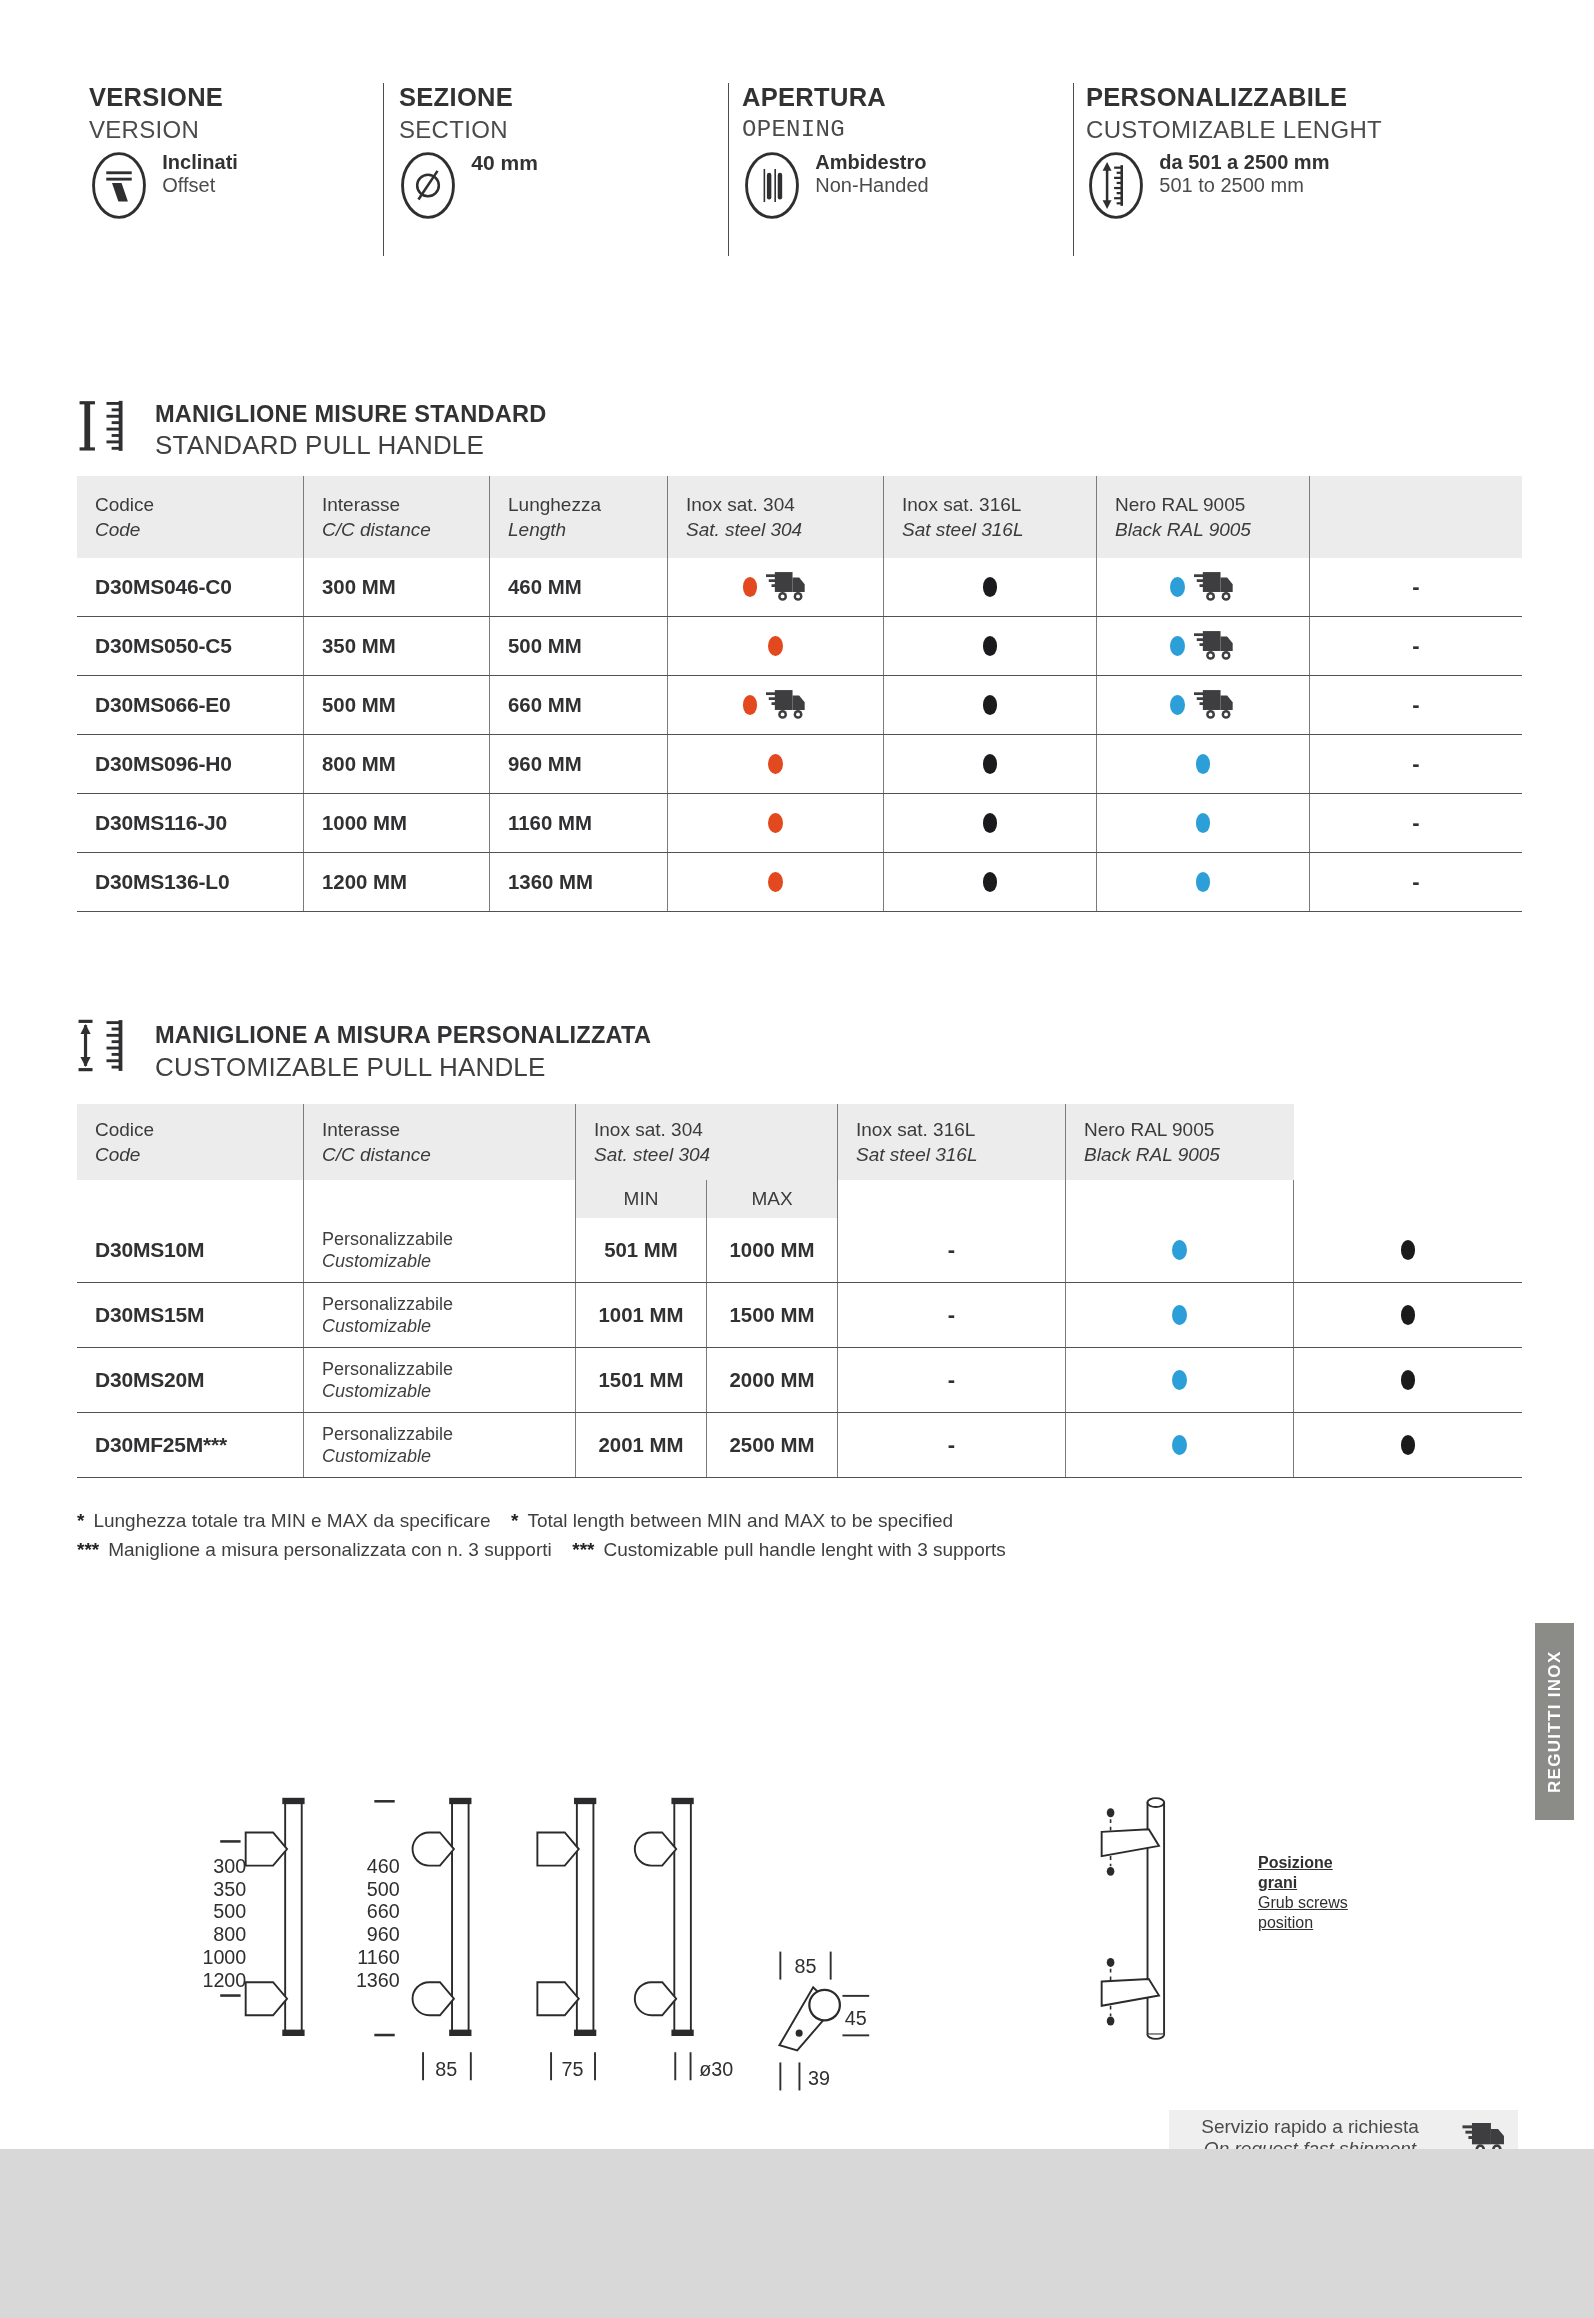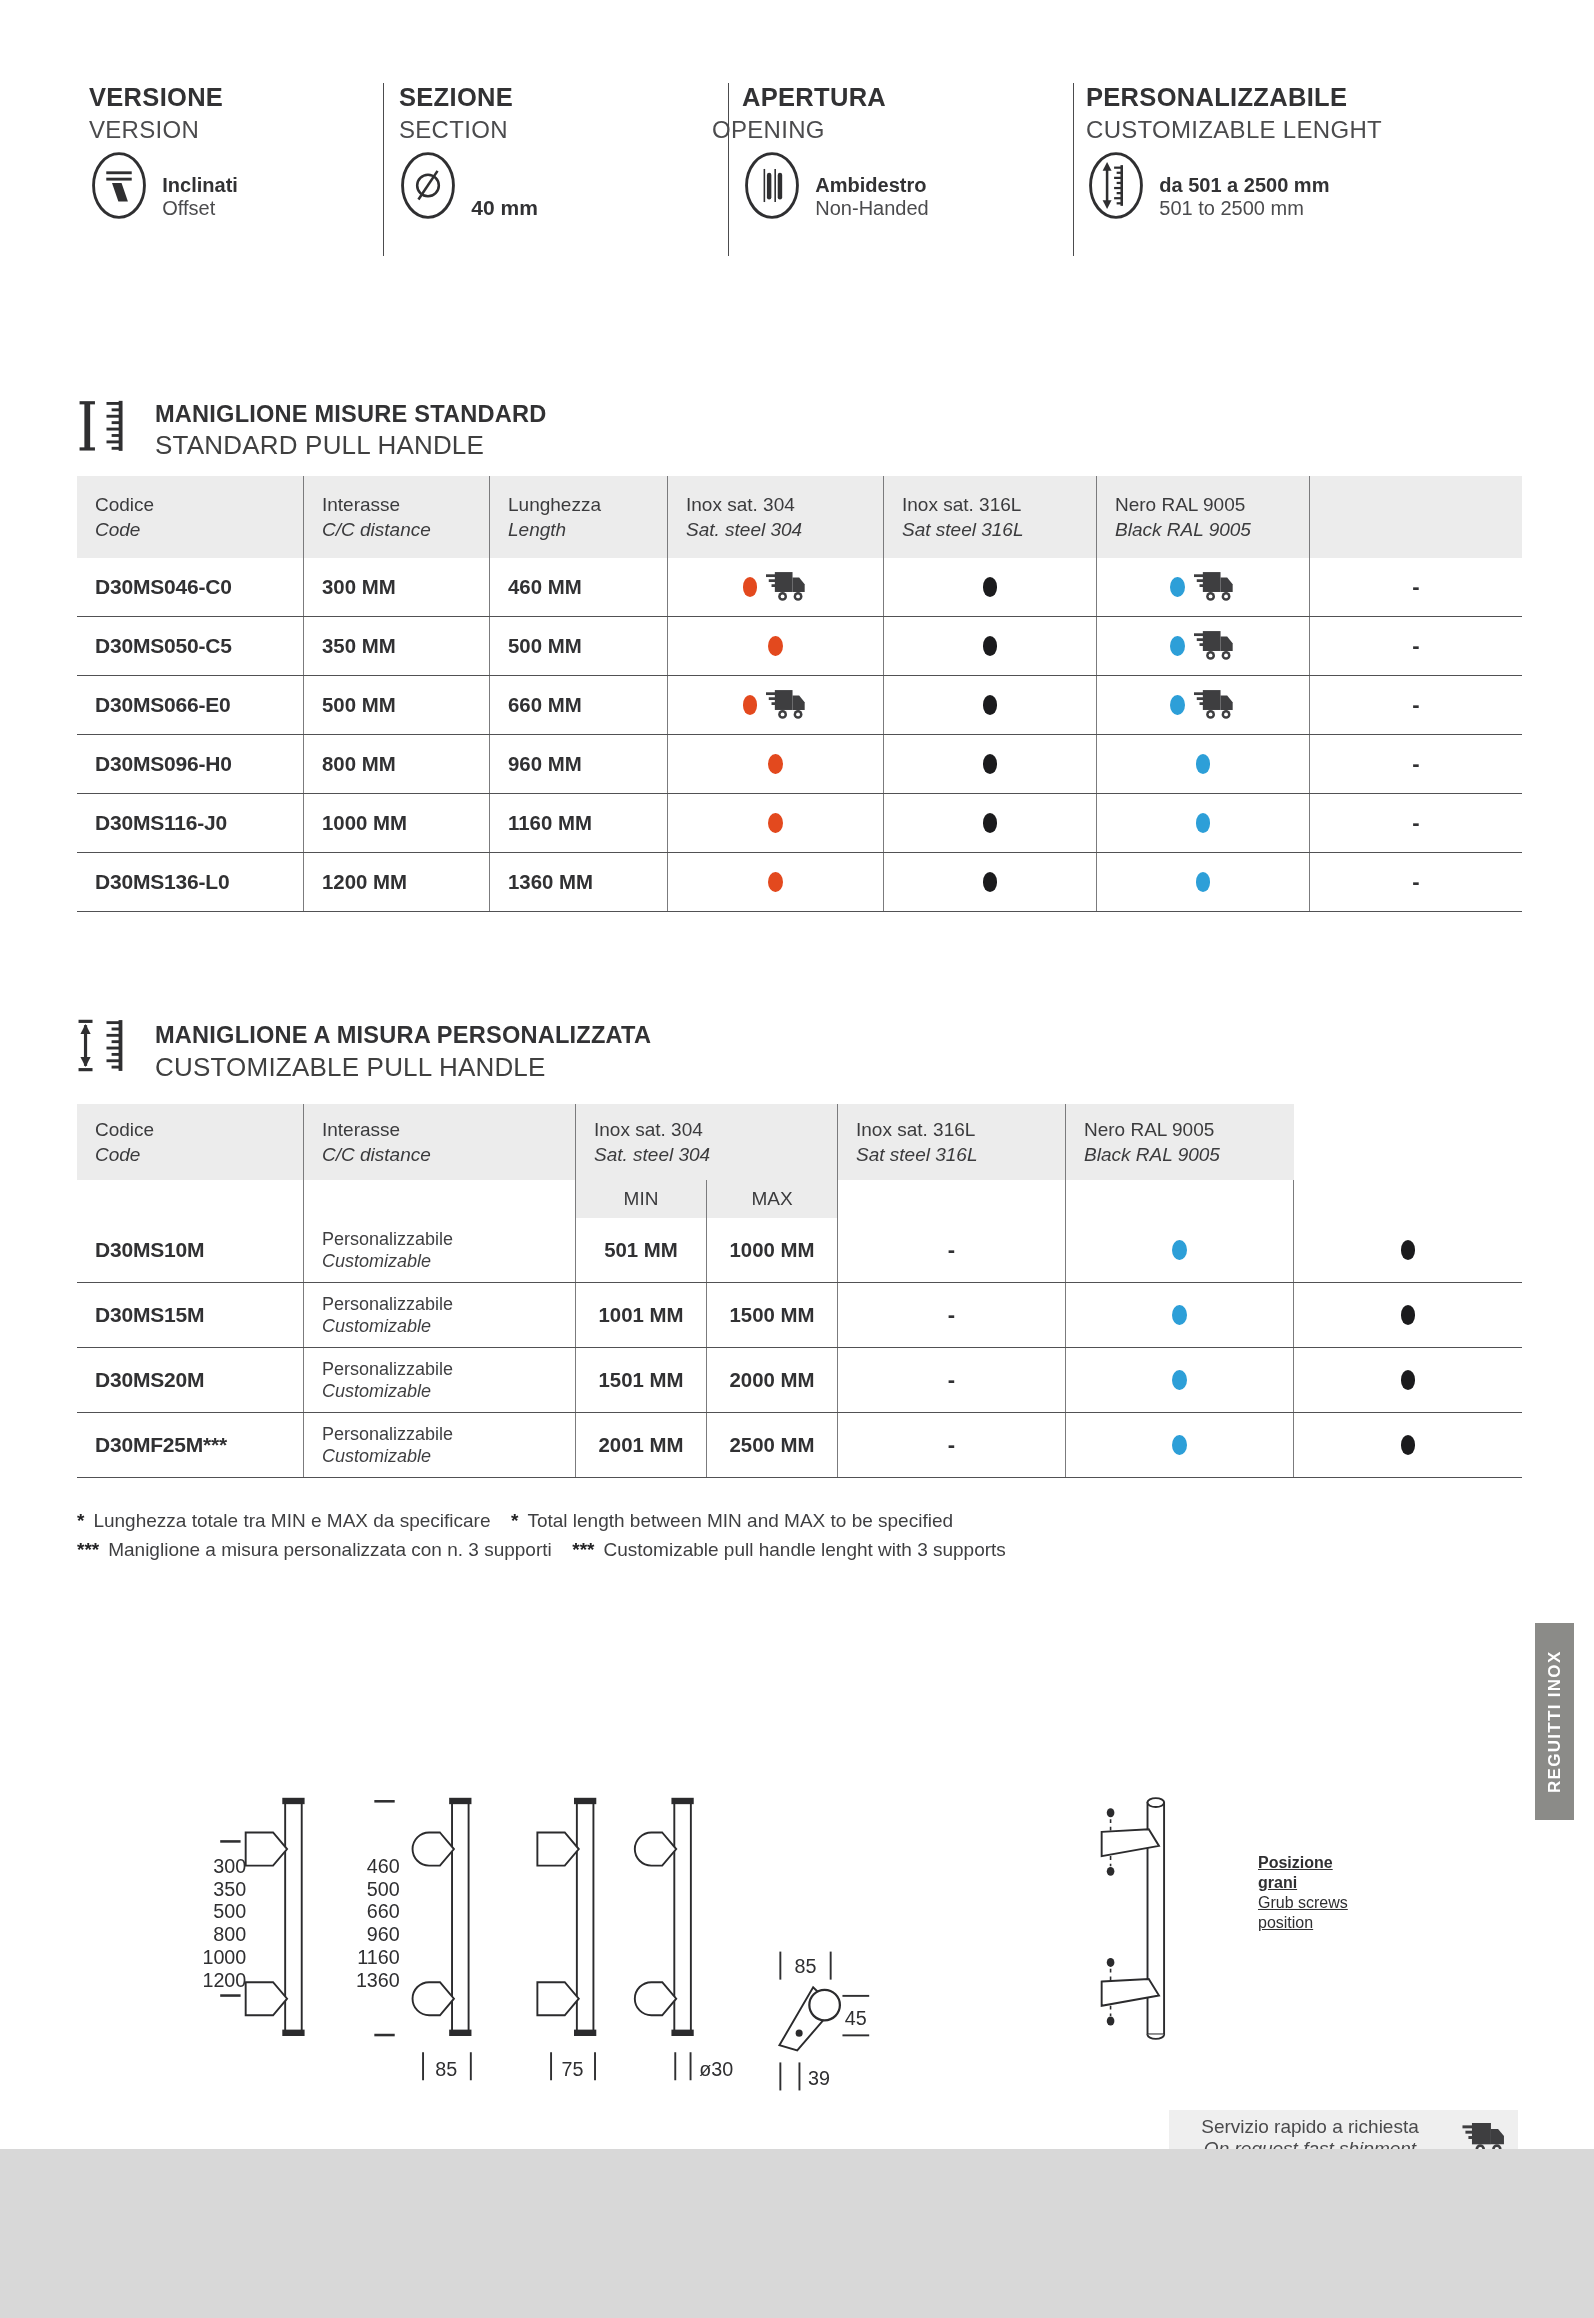--- a/index.html
+++ b/index.html
@@ -3,21 +3,21 @@
 <meta charset="utf-8">
 <style>
   html,body{margin:0;padding:0;background:#d8d8d8;}
   .page{position:relative;width:1594px;height:2149px;background:#ffffff;
         font-family:"Liberation Sans","DejaVu Sans",sans-serif;color:#3b3b3d;overflow:hidden;}
   .abs{position:absolute;}
 
   
   .feat-title{font-size:25.5px;font-weight:bold;color:#323234;letter-spacing:0.3px;white-space:nowrap;}
   .feat-sub{font-size:24px;color:#4b4b4d;letter-spacing:0.3px;white-space:nowrap;}
-  .feat-iconrow{display:flex;align-items:flex-end;gap:15.3px;}
+  .feat-iconrow{display:flex;align-items:flex-start;gap:15.3px;}
   .feat-labels{display:flex;flex-direction:column;justify-content:center;}
   .lab-strong{font-size:20px;font-weight:bold;color:#323234;white-space:nowrap;}
   .lab-norm{font-size:20px;color:#4b4b4d;white-space:nowrap;}
   .vdiv{width:1.3px;background:#4c4c4e;}
   .iconsvg{display:block;}
 
   
   .sec-title{font-size:23.6px;font-weight:bold;color:#323234;letter-spacing:0.2px;white-space:nowrap;}
   .sec-sub{font-size:26px;color:#404040;letter-spacing:0.2px;white-space:nowrap;}
 
@@ -117,21 +117,21 @@
       <ellipse cx="44" cy="54" rx="40" ry="50" fill="none" stroke="#2f2f31" stroke-width="4.5"></ellipse>
       <circle cx="44" cy="54" r="17" fill="none" stroke="#2f2f31" stroke-width="4"></circle>
       <line x1="29" y1="76" x2="59" y2="31" stroke="#2f2f31" stroke-width="4"></line>
     </svg>
     <div class="feat-labels">
       <span class="lab-strong" style="font-size:21px;">40 mm</span>
     </div>
   </div>
 
   <div class="abs feat-title" style="left:742px;top:83px;">APERTURA</div>
-  <div class="abs feat-sub" style="left:712px;top:116px;">OPENING</div>
+  <div class="abs feat-sub" style="left:742px;top:116px;font-family:Liberation Mono, monospace;">OPENING</div>
   <div class="abs feat-iconrow" style="left:744px;top:151px;">
     <svg class="iconsvg" width="56" height="69" viewBox="0 0 88 108">
       <ellipse cx="44" cy="54" rx="40" ry="50" fill="none" stroke="#2f2f31" stroke-width="4.5"></ellipse>
       <line x1="32" y1="28" x2="32" y2="80" stroke="#2f2f31" stroke-width="2.5"></line>
       <line x1="49" y1="28" x2="49" y2="80" stroke="#2f2f31" stroke-width="2.5"></line>
       <rect x="36" y="34" width="7" height="42" rx="3.5" fill="#2f2f31"></rect>
       <rect x="53" y="34" width="7" height="42" rx="3.5" fill="#2f2f31"></rect>
     </svg>
     <div class="feat-labels">
       <span class="lab-strong">Ambidestro</span>

